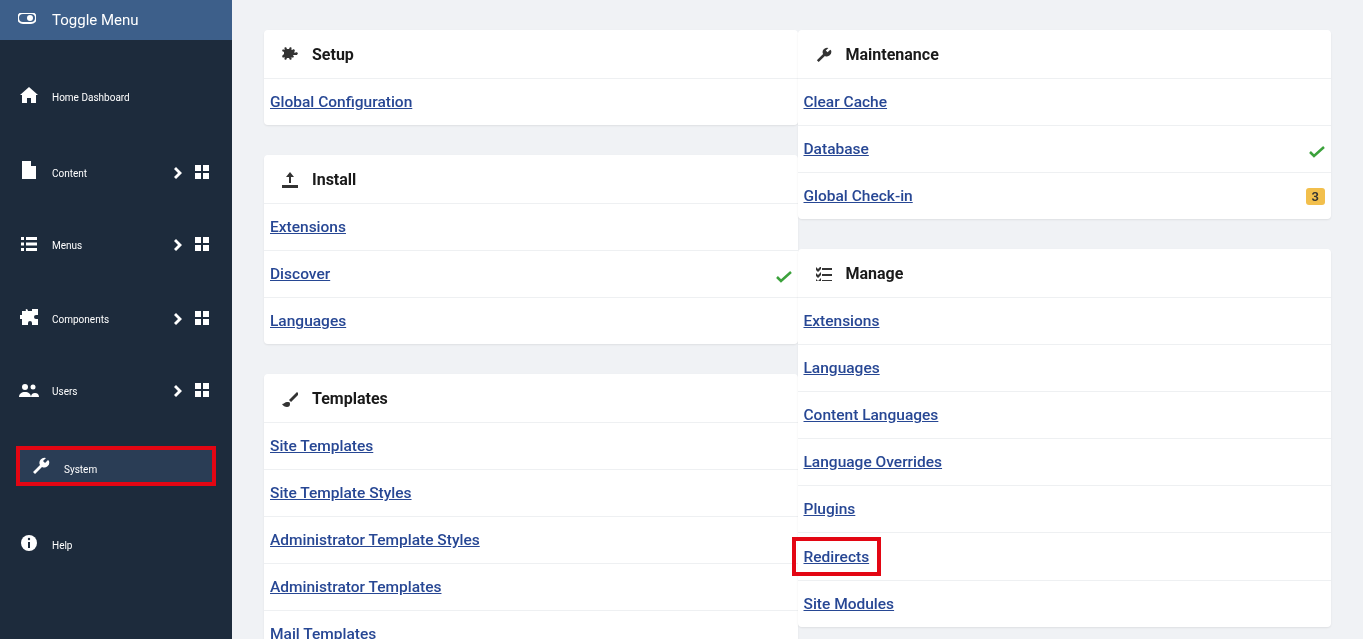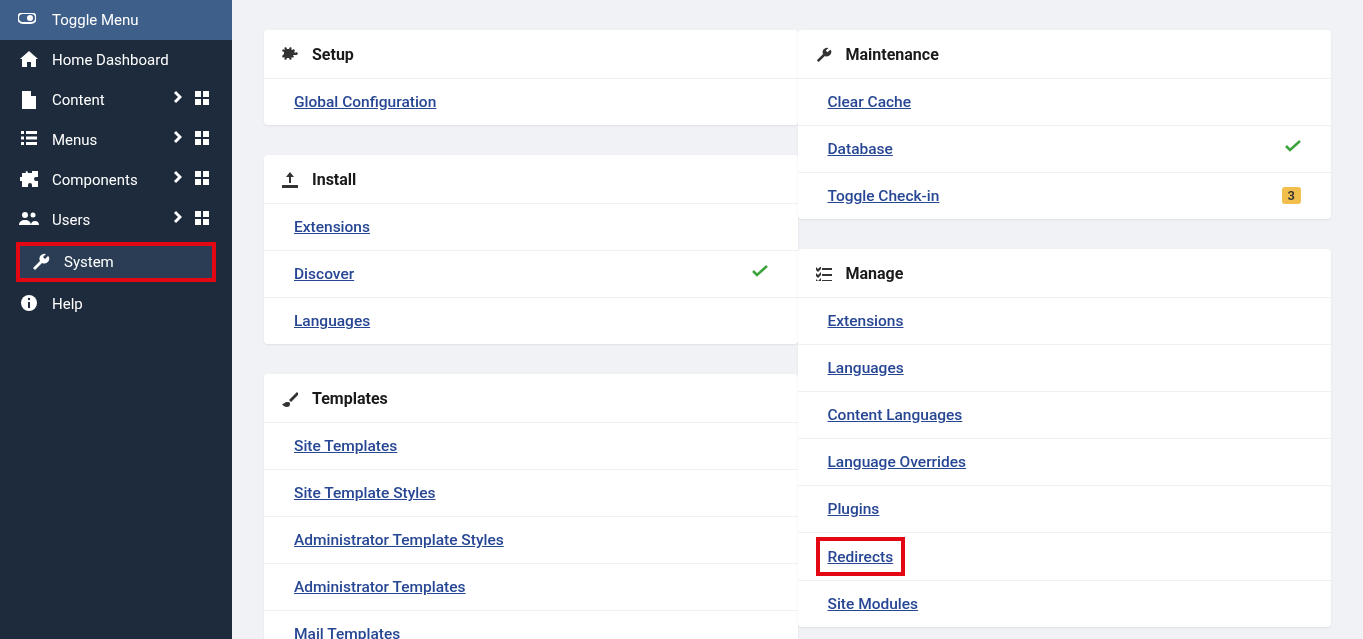--- a/index.html
+++ b/index.html
@@ -22,26 +22,27 @@
   align-items: center;
   padding: 11px 18px;
   background: #3d5f8a;
   color: #fff;
   font-size: 15px;
   cursor: pointer;
 }
 .toggle-menu .icon { margin-right: 16px; }
 .sidebar-item {
   display: flex;
-  align-items: flex-start;
+  align-items: flex-end;
   padding: 11px 18px;
   color: #fff;
-  font-size: 15px;
+  font-size: 10px;
   cursor: pointer;
   position: relative;
+  margin-top: 36px;
 }
 .sidebar-item .icon {
   width: 22px;
   margin-right: 12px;
   display: inline-flex;
   align-items: center;
   justify-content: center;
 }
 .sidebar-item .label { flex: 1; }
 .sidebar-item .chev {
@@ -84,23 +85,23 @@
   font-size: 16px;
   color: #1a1a1a;
   border-bottom: 1px solid #eef0f2;
 }
 .card-header .icon {
   margin-right: 14px;
   display: inline-flex;
 }
 .card-item {
   border-top: 1px solid #eef0f2;
-  padding: 14px 30px;
-  display: flex;
-  align-items: flex-start;
+  padding: 14px 6px;
+  display: flex;
+  align-items: flex-end;
   justify-content: space-between;
 }
 .card-item:first-of-type { border-top: none; }
 .card-body .card-item:first-child { border-top: none; }
 .card-item a {
   color: #274794;
   text-decoration: underline;
   font-size: 15.5px;
   font-weight: 500;
 }
@@ -361,21 +362,21 @@
         </div>
         <div class="card-item">
           <a href="#">Database</a>
           <span class="status-check">
             <svg width="16" height="12" viewBox="0 0 16 12" fill="none" stroke="#3ca23c" stroke-width="2.5">
                 <path d="M1 6l4 4L15 1"></path>
               </svg>
           </span>
         </div>
         <div class="card-item">
-          <a href="#">Toggle Check-in</a>
+          <a href="#">Global Check-in</a>
           <span class="badge">3</span>
         </div>
       </div>
     </div>
 
     <div class="card">
       <div class="card-header">
         <span class="icon">
           <svg width="16" height="14" viewBox="0 0 16 14" fill="#333">
               <path d="M0 0l2 2 3-3v3L2 5 0 3zm6 1h10v2H6zm-6 5l2 2 3-3v3l-3 3-2-2zm6 1h10v2H6zm-6 5l2 2 3-3v3l-3 3-2-2zm6 1h10v2H6z"></path>

